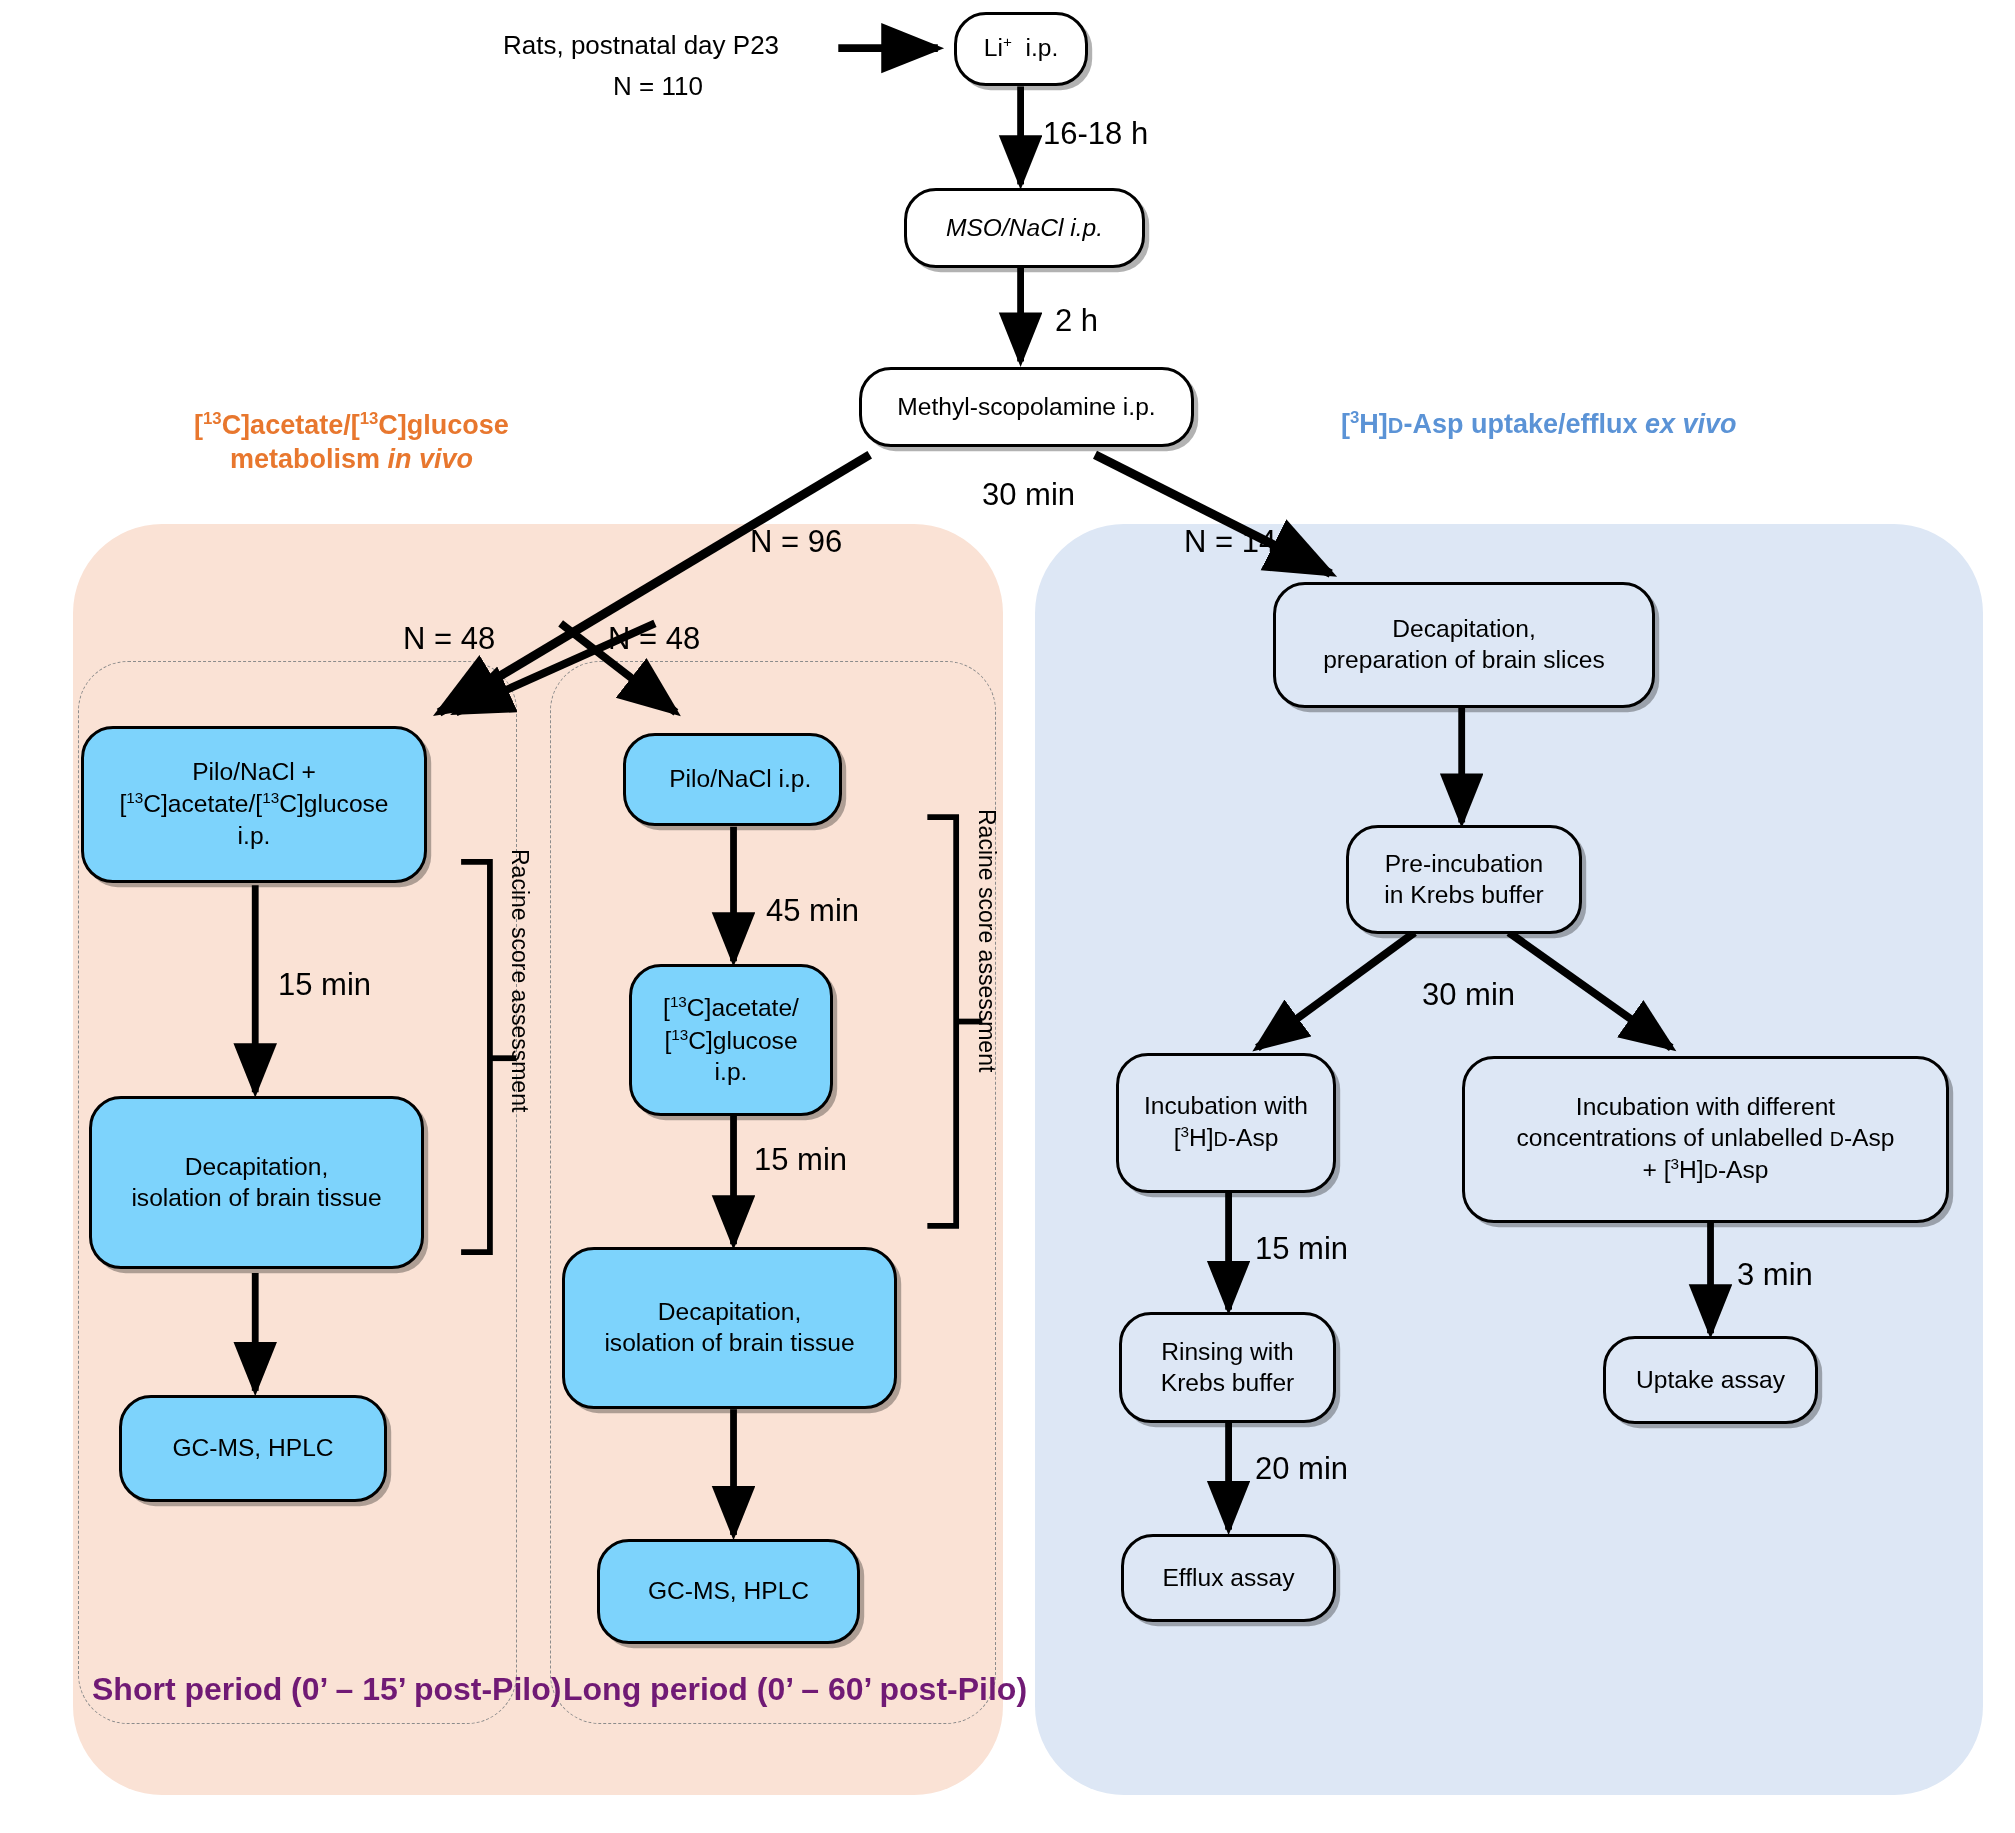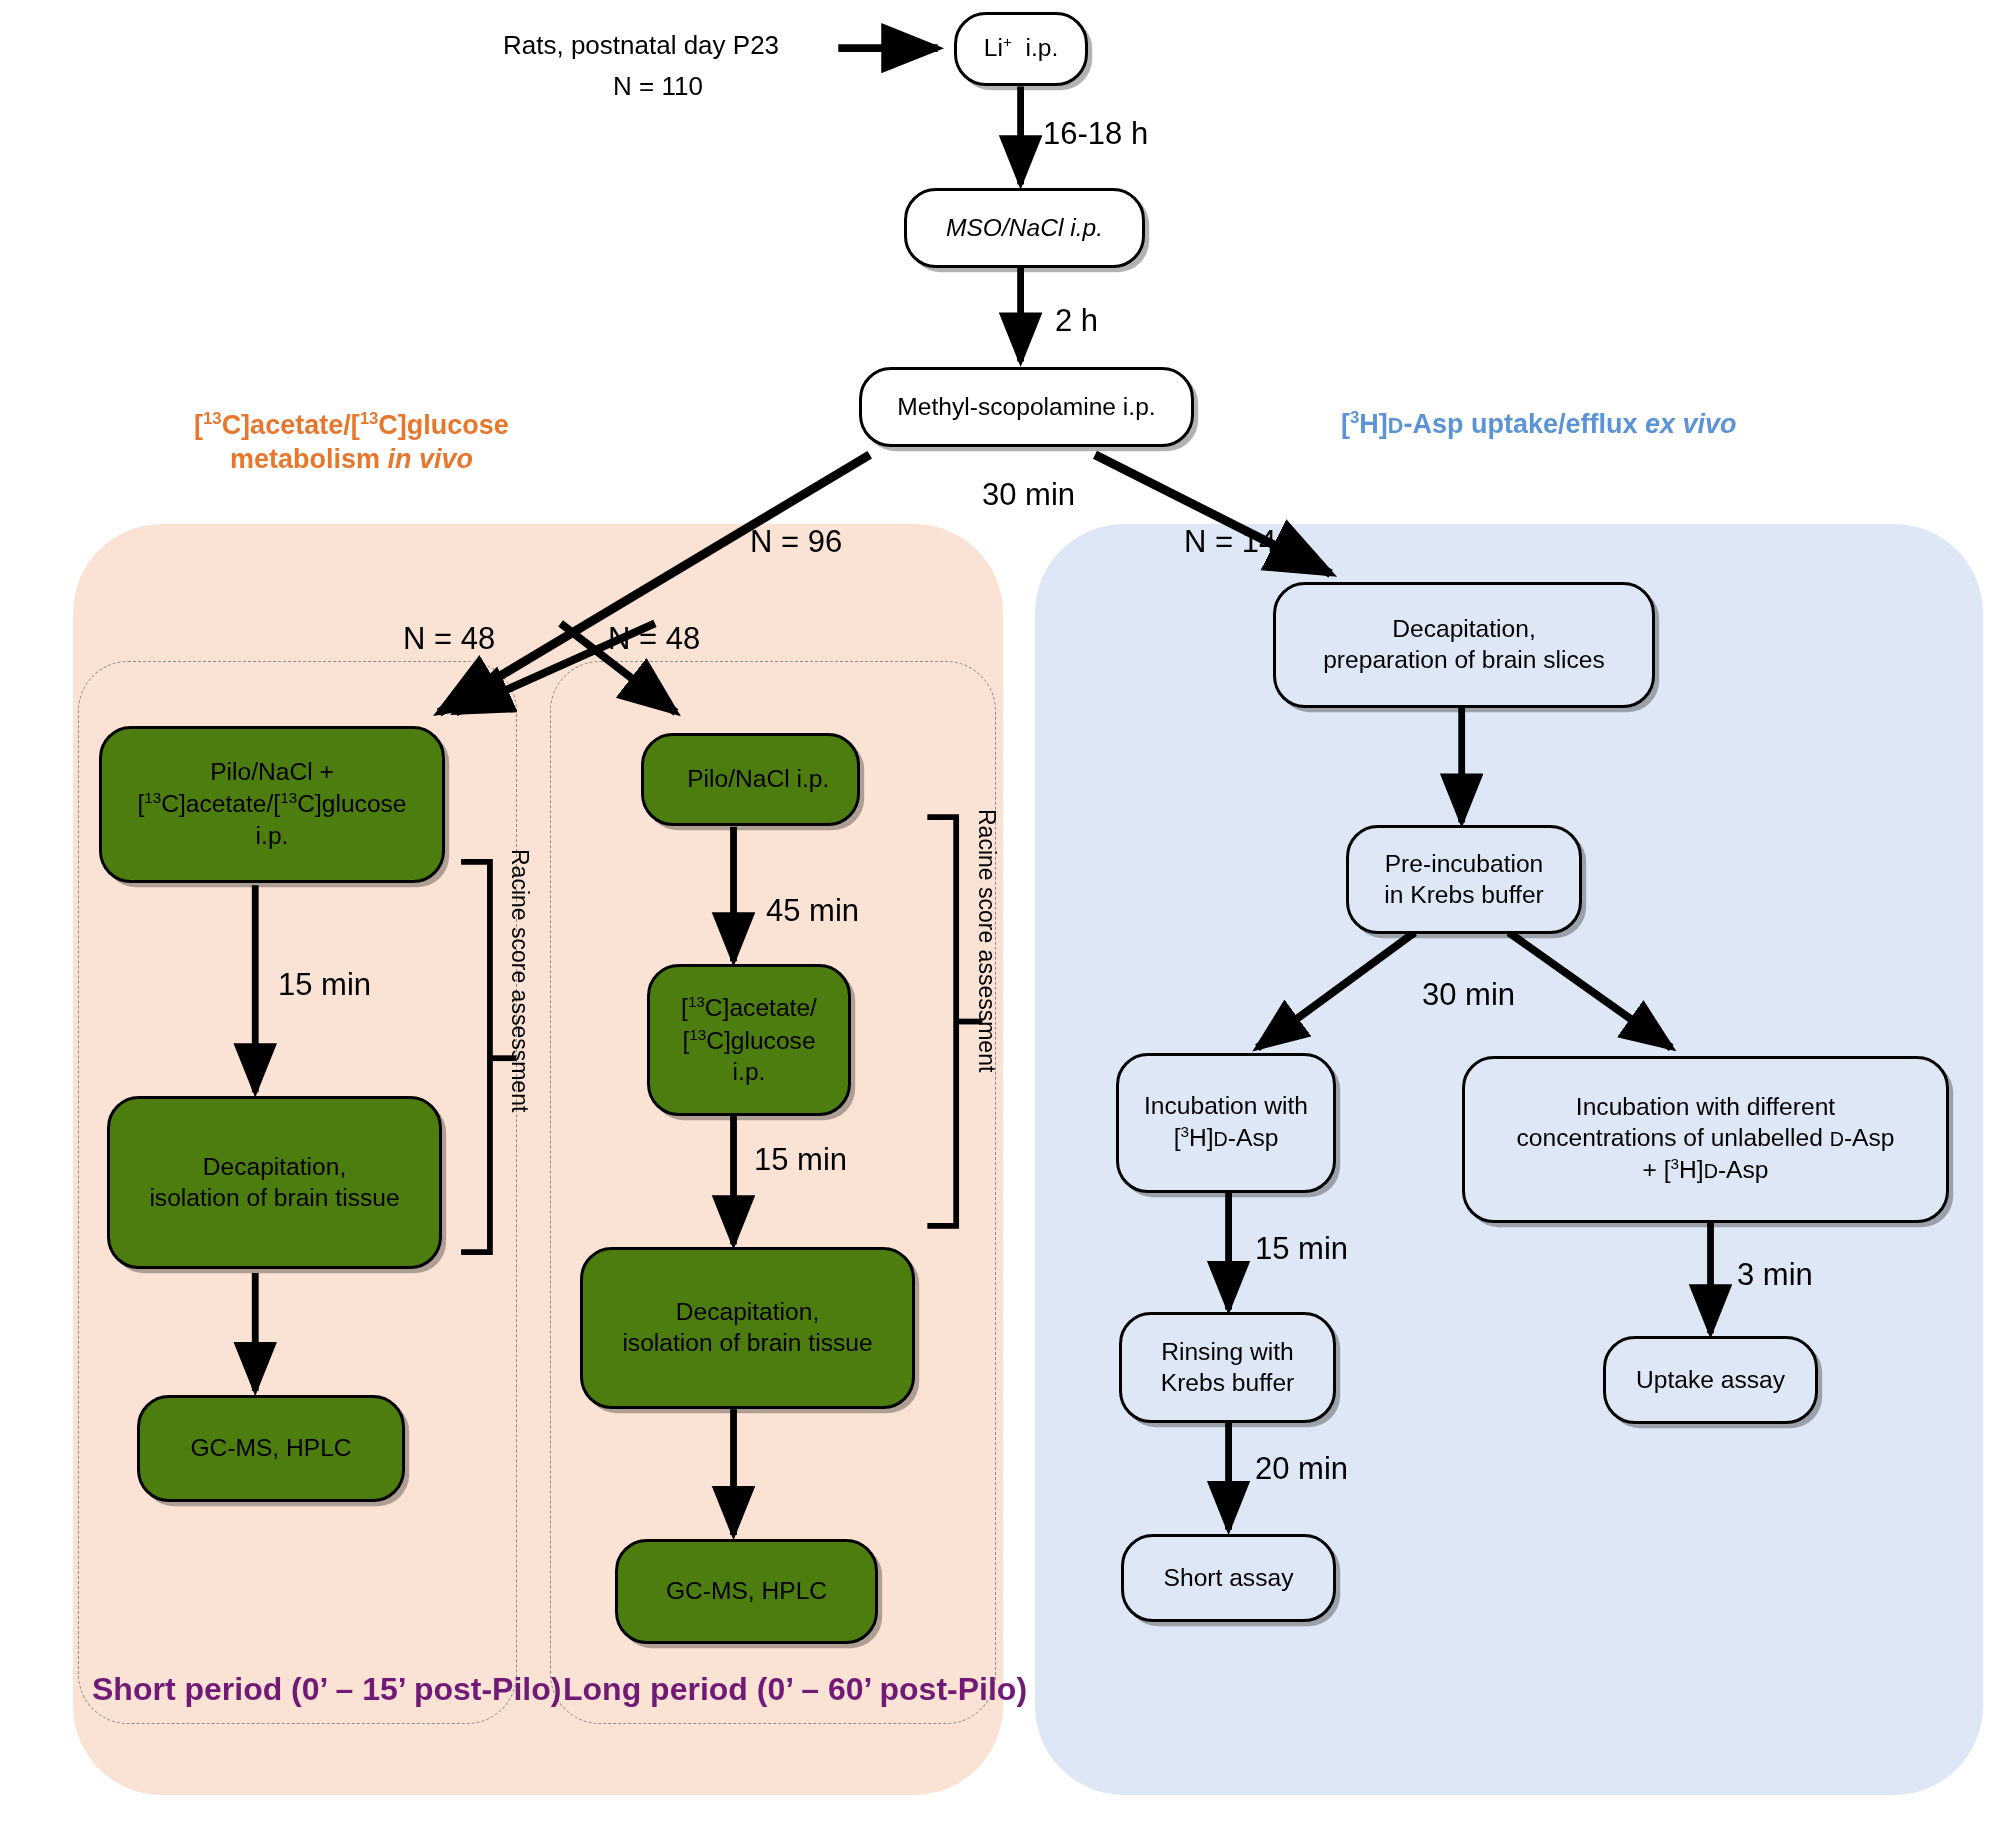--- a/index.html
+++ b/index.html
@@ -67,21 +67,21 @@
     display: flex;
     align-items: center;
     justify-content: center;
     text-align: center;
     font-size: 24.6px;
     line-height: 1.26;
     padding: 4.2px 8.4px;
     box-shadow: 4.7px 4.7px 0 -0.5px rgba(0,0,0,0.30);
   }
   .box.white { background: #ffffff; }
-  .box.peach { background: #4d7c0f; margin-left: 18px; }
+  .box.peach { background: #7dd3fc; }
   .box.blue  { background: #DDE7F5; }
 
   
   .section-title {
     position: absolute;
     font-size: 27px;
     font-weight: bold;
     text-align: center;
     line-height: 1.25;
     white-space: nowrap;
@@ -299,17 +299,17 @@
     </span>
   </div>
 
   <div class="box blue" style="left:1603px; top:1336px; width:215px; height:88px;">
     <span>Uptake assay</span>
   </div>
 
   <div class="lbl" style="left:1255px; top:1451px;">20 min</div>
 
   <div class="box blue" style="left:1121px; top:1534px; width:215px; height:88px;">
-    <span>Short assay</span>
+    <span>Efflux assay</span>
   </div>
 
 </div>
 
 
 </body></html>

